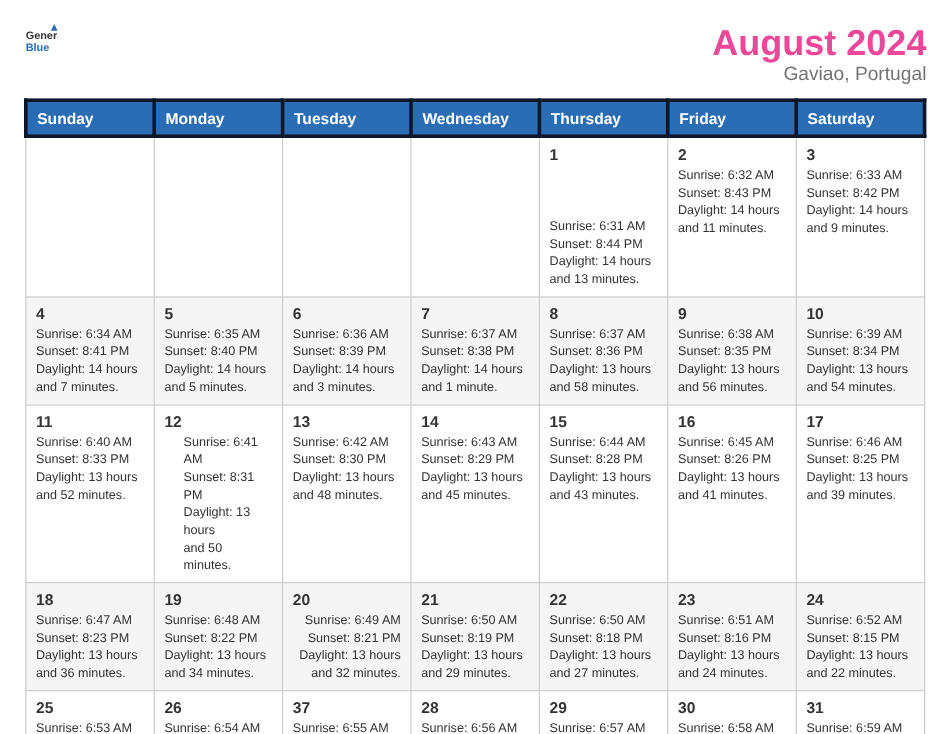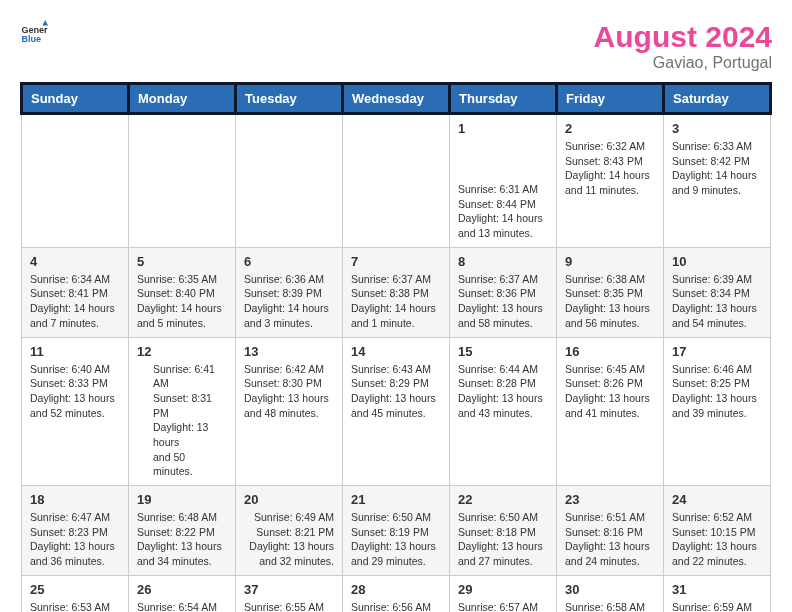--- a/index.html
+++ b/index.html
@@ -275,21 +275,21 @@
         <td>
           <div class="day-number">23</div>
           <div class="day-info" style="white-space: pre-line;">Sunrise: 6:51 AM
 Sunset: 8:16 PM
 Daylight: 13 hours
 and 24 minutes.</div>
         </td>
         <td>
           <div class="day-number">24</div>
           <div class="day-info" style="white-space: pre-line;">Sunrise: 6:52 AM
-Sunset: 10:15 PM
+Sunset: 8:15 PM
 Daylight: 13 hours
 and 22 minutes.</div>
         </td>
       </tr>
       <tr>
         <td>
           <div class="day-number">25</div>
           <div class="day-info" style="white-space: pre-line;">Sunrise: 6:53 AM
 Sunset: 8:13 PM
 Daylight: 13 hours

